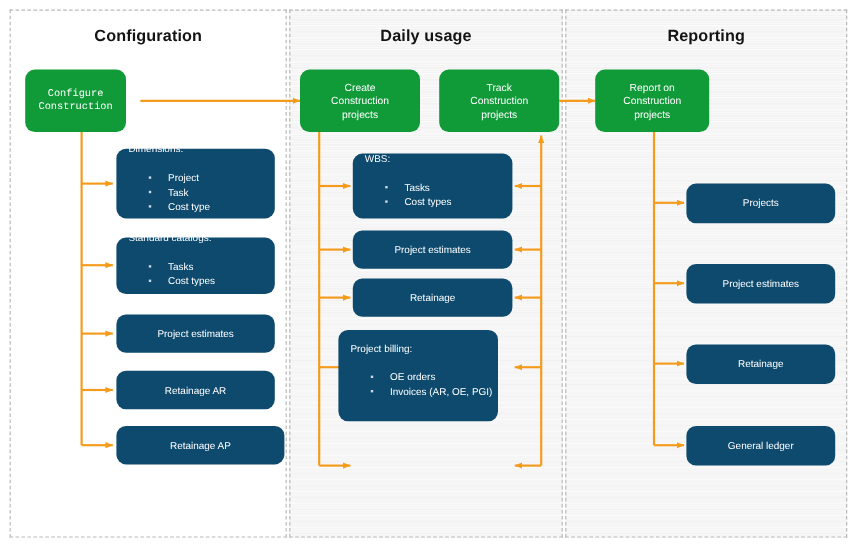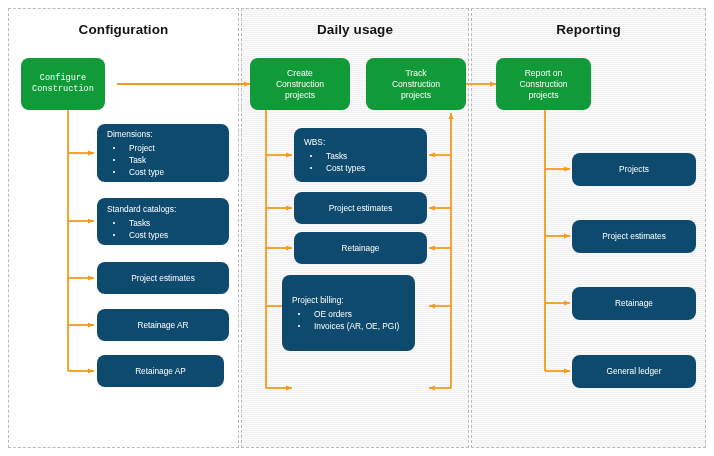--- a/index.html
+++ b/index.html
@@ -61,21 +61,21 @@
     background:#0d4a6e;
     font-size:8.3px;
     line-height:11px;
   }
   .node.navy.center{justify-content:center;text-align:center;}
   .node.navy.left{justify-content:flex-start;padding-left:10px;}
 
   .nl{white-space:pre-line;}
 
   ul.blist{
-    margin:0;padding:0;list-style:none;
+    margin:11px;padding:0;list-style:none;
   }
   ul.blist li{
     position:relative;
     padding-left:22px;
     line-height:12px;
     white-space:nowrap;
   }
   ul.blist li:before{
     content:"";
     position:absolute;
@@ -189,21 +189,21 @@
       </ul>
     </div>
   </div>
 
   <div class="node navy center" style="left:97px;top:262px;width:132px;height:32px;">
     <span>Project estimates</span>
   </div>
   <div class="node navy center" style="left:97px;top:309px;width:132px;height:32px;">
     <span>Retainage AR</span>
   </div>
-  <div class="node navy center" style="left:97px;top:355px;width:127px;height:32px;">
+  <div class="node navy center" style="left:97px;top:355px;width:140px;height:32px;">
     <span>Retainage AP</span>
   </div>
 
   <div class="node navy left" style="left:294px;top:128px;width:133px;height:54px;">
     <div>
       <span class="blabel">WBS:</span>
       <ul class="blist">
         <li>Tasks</li>
         <li>Cost types</li>
       </ul>

